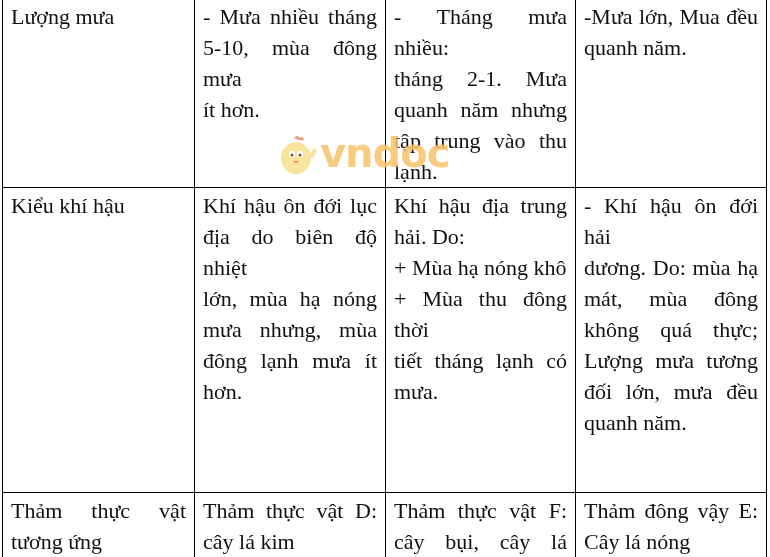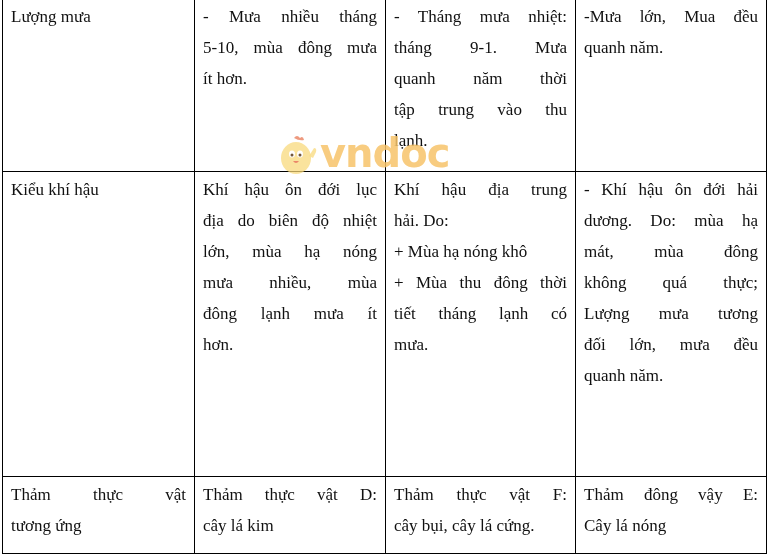--- a/index.html
+++ b/index.html
@@ -20,21 +20,21 @@
       left: 2px;
       top: -2px;
       border-collapse: collapse;
       table-layout: fixed;
       width: 764px;
     }
     table.climate td {
       border: 1.3px solid #000;
       vertical-align: top;
       padding: 2px 8px 0 8px;
-      font-size: 17px;
+      font-size: 22px;
       line-height: 31px;
       text-align: justify;
       text-align-last: left;
     }
     td .line {
       display: block;
       text-align: justify;
       text-align-last: justify;
     }
     td .line.last {
@@ -82,41 +82,41 @@
     <tr class="r1">
       <td>
         <span>Lượng mưa</span>
       </td>
       <td>
         <span class="line">- Mưa nhiều tháng</span>
         <span class="line">5-10, mùa đông mưa</span>
         <span class="line last">ít hơn.</span>
       </td>
       <td>
-        <span class="line">- Tháng mưa nhiệt:</span>
-        <span class="line">tháng 9-1. Mưa</span>
-        <span class="line">quanh năm thời</span>
+        <span class="line">- Tháng mưa nhiều:</span>
+        <span class="line">tháng 2-1. Mưa</span>
+        <span class="line">quanh năm nhưng</span>
         <span class="line">tập trung vào thu</span>
         <span class="line last">lạnh.</span>
       </td>
       <td>
         <span class="line">-Mưa lớn, Mua đều</span>
         <span class="line last">quanh năm.</span>
       </td>
     </tr>
 
     <tr class="r2">
       <td>
         <span>Kiểu khí hậu</span>
       </td>
       <td>
         <span class="line">Khí hậu ôn đới lục</span>
         <span class="line">địa do biên độ nhiệt</span>
         <span class="line">lớn, mùa hạ nóng</span>
-        <span class="line">mưa nhiều, mùa</span>
+        <span class="line">mưa nhưng, mùa</span>
         <span class="line">đông lạnh mưa ít</span>
         <span class="line last">hơn.</span>
       </td>
       <td>
         <span class="line">Khí hậu địa trung</span>
         <span class="line last">hải. Do:</span>
         <span class="line last">+ Mùa hạ nóng khô</span>
         <span class="line">+ Mùa thu đông thời</span>
         <span class="line">tiết tháng lạnh có</span>
         <span class="line last">mưa.</span>

